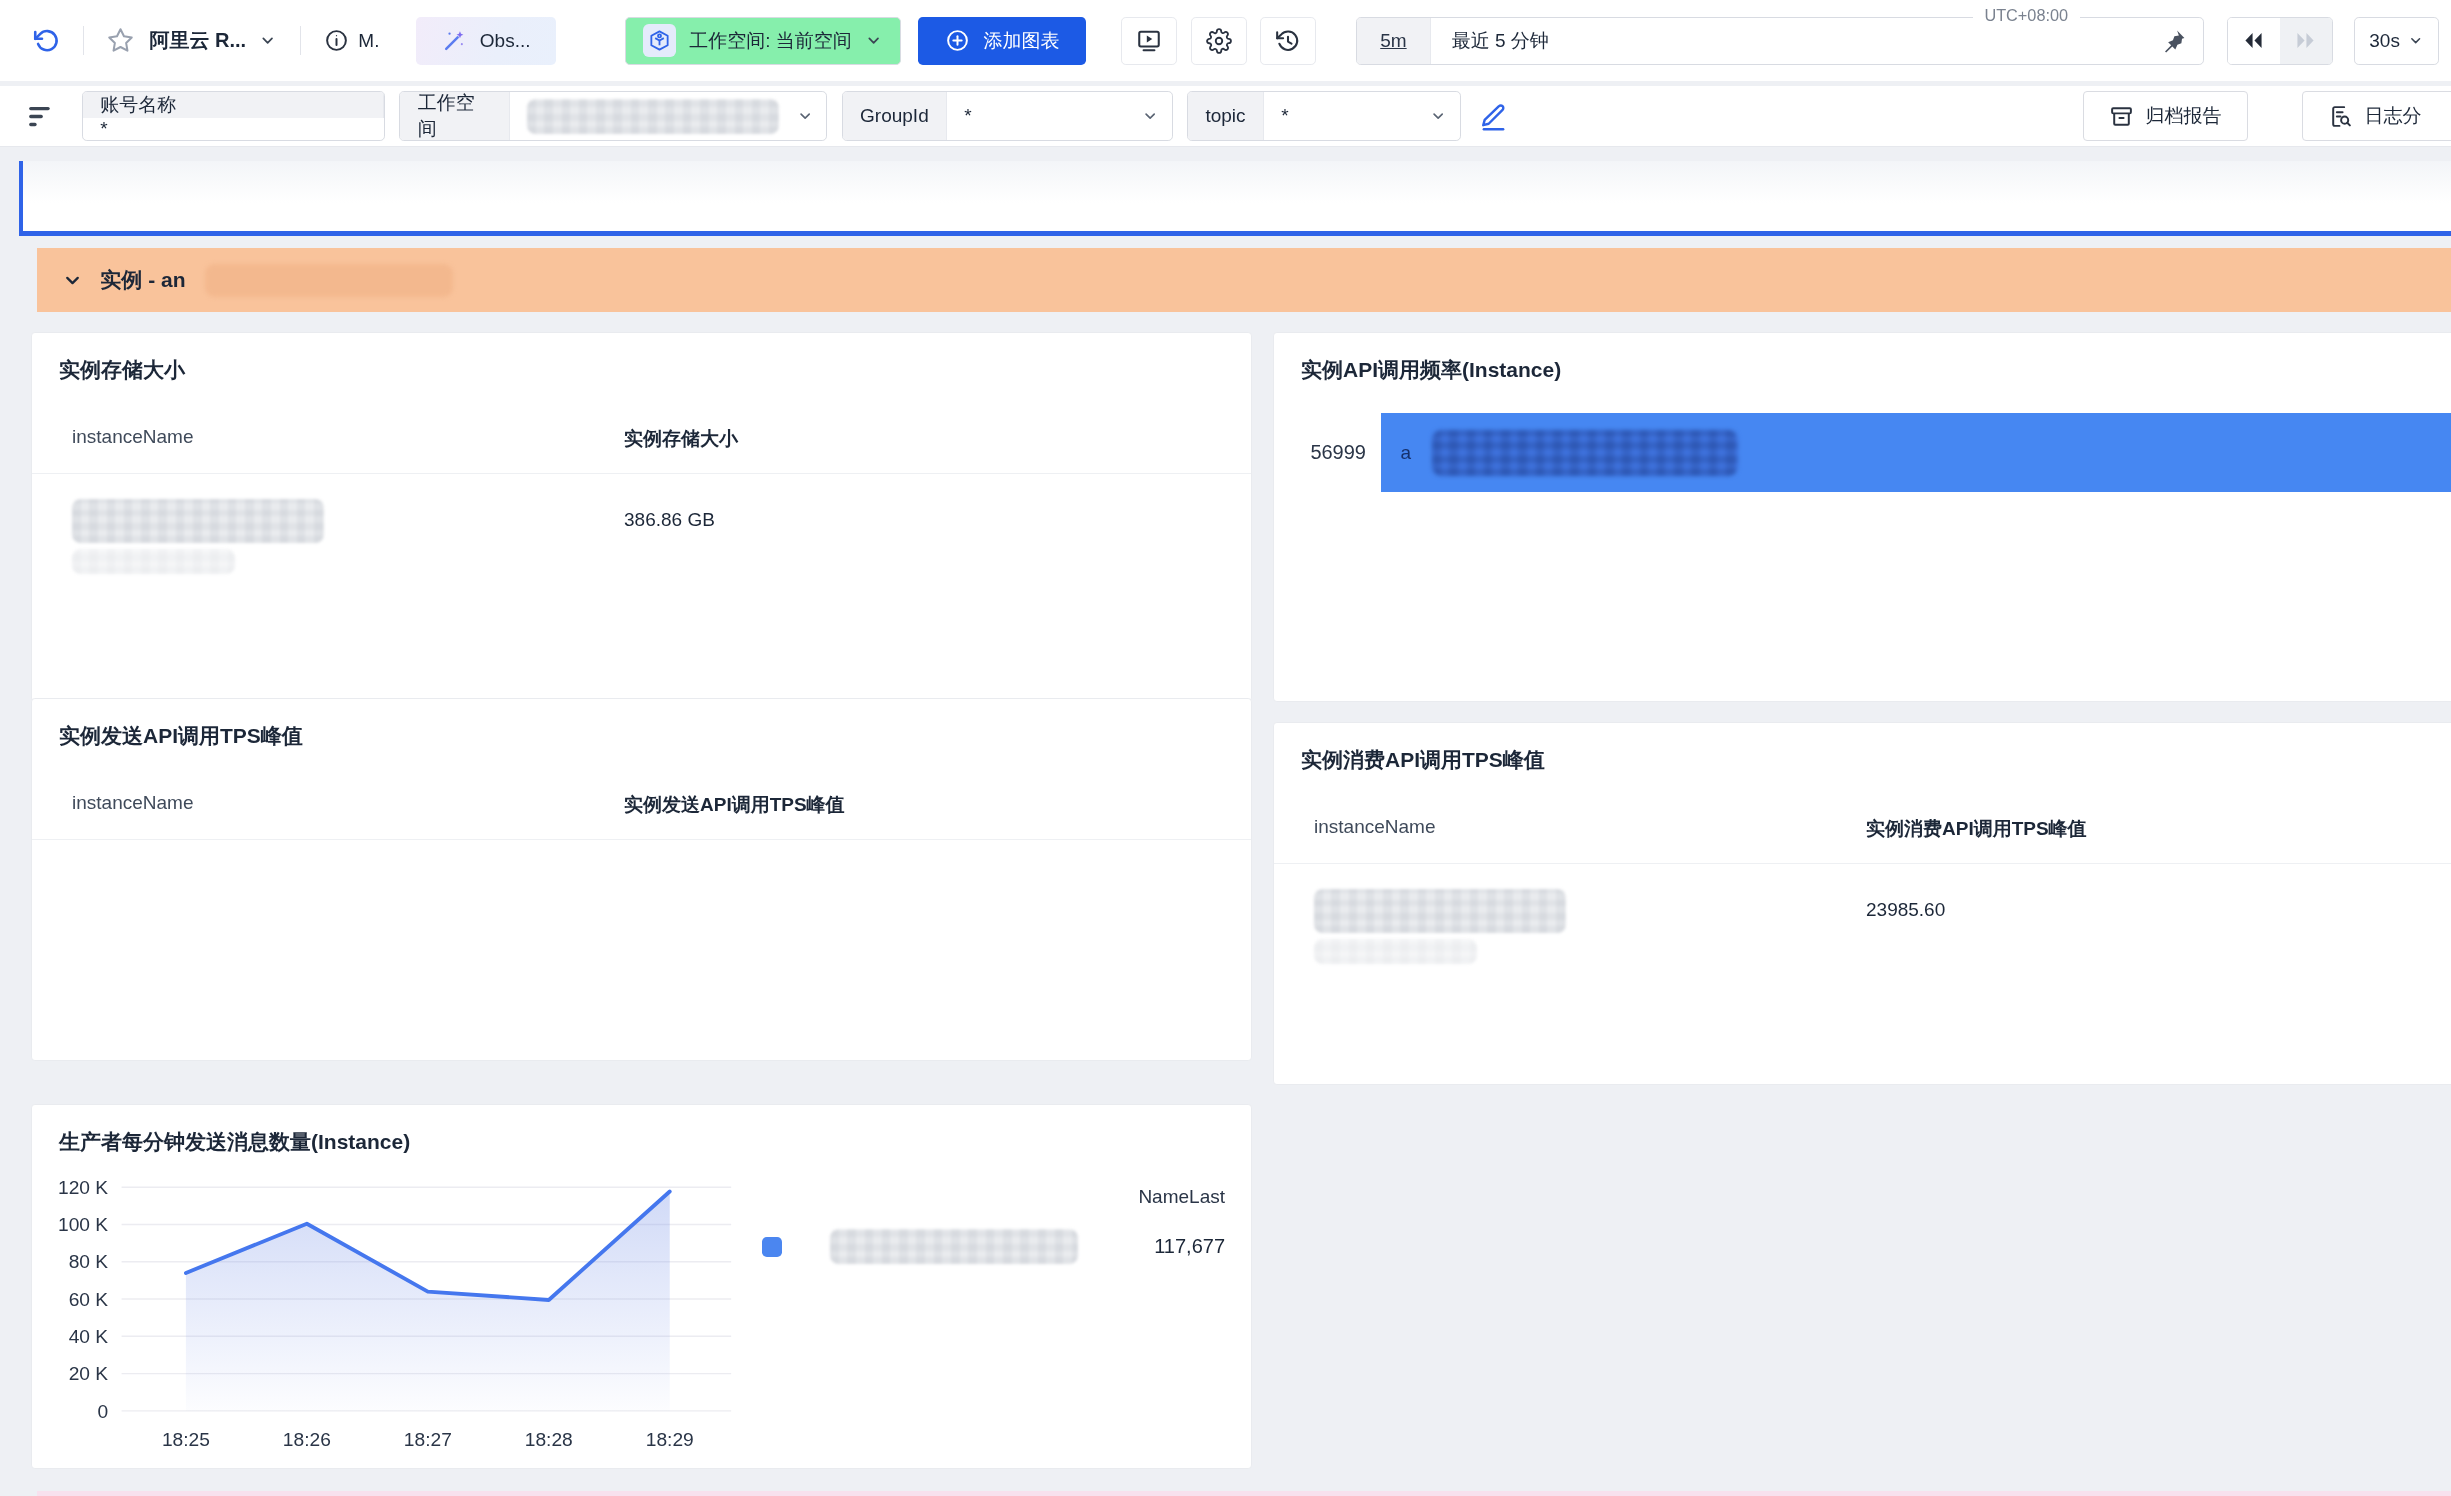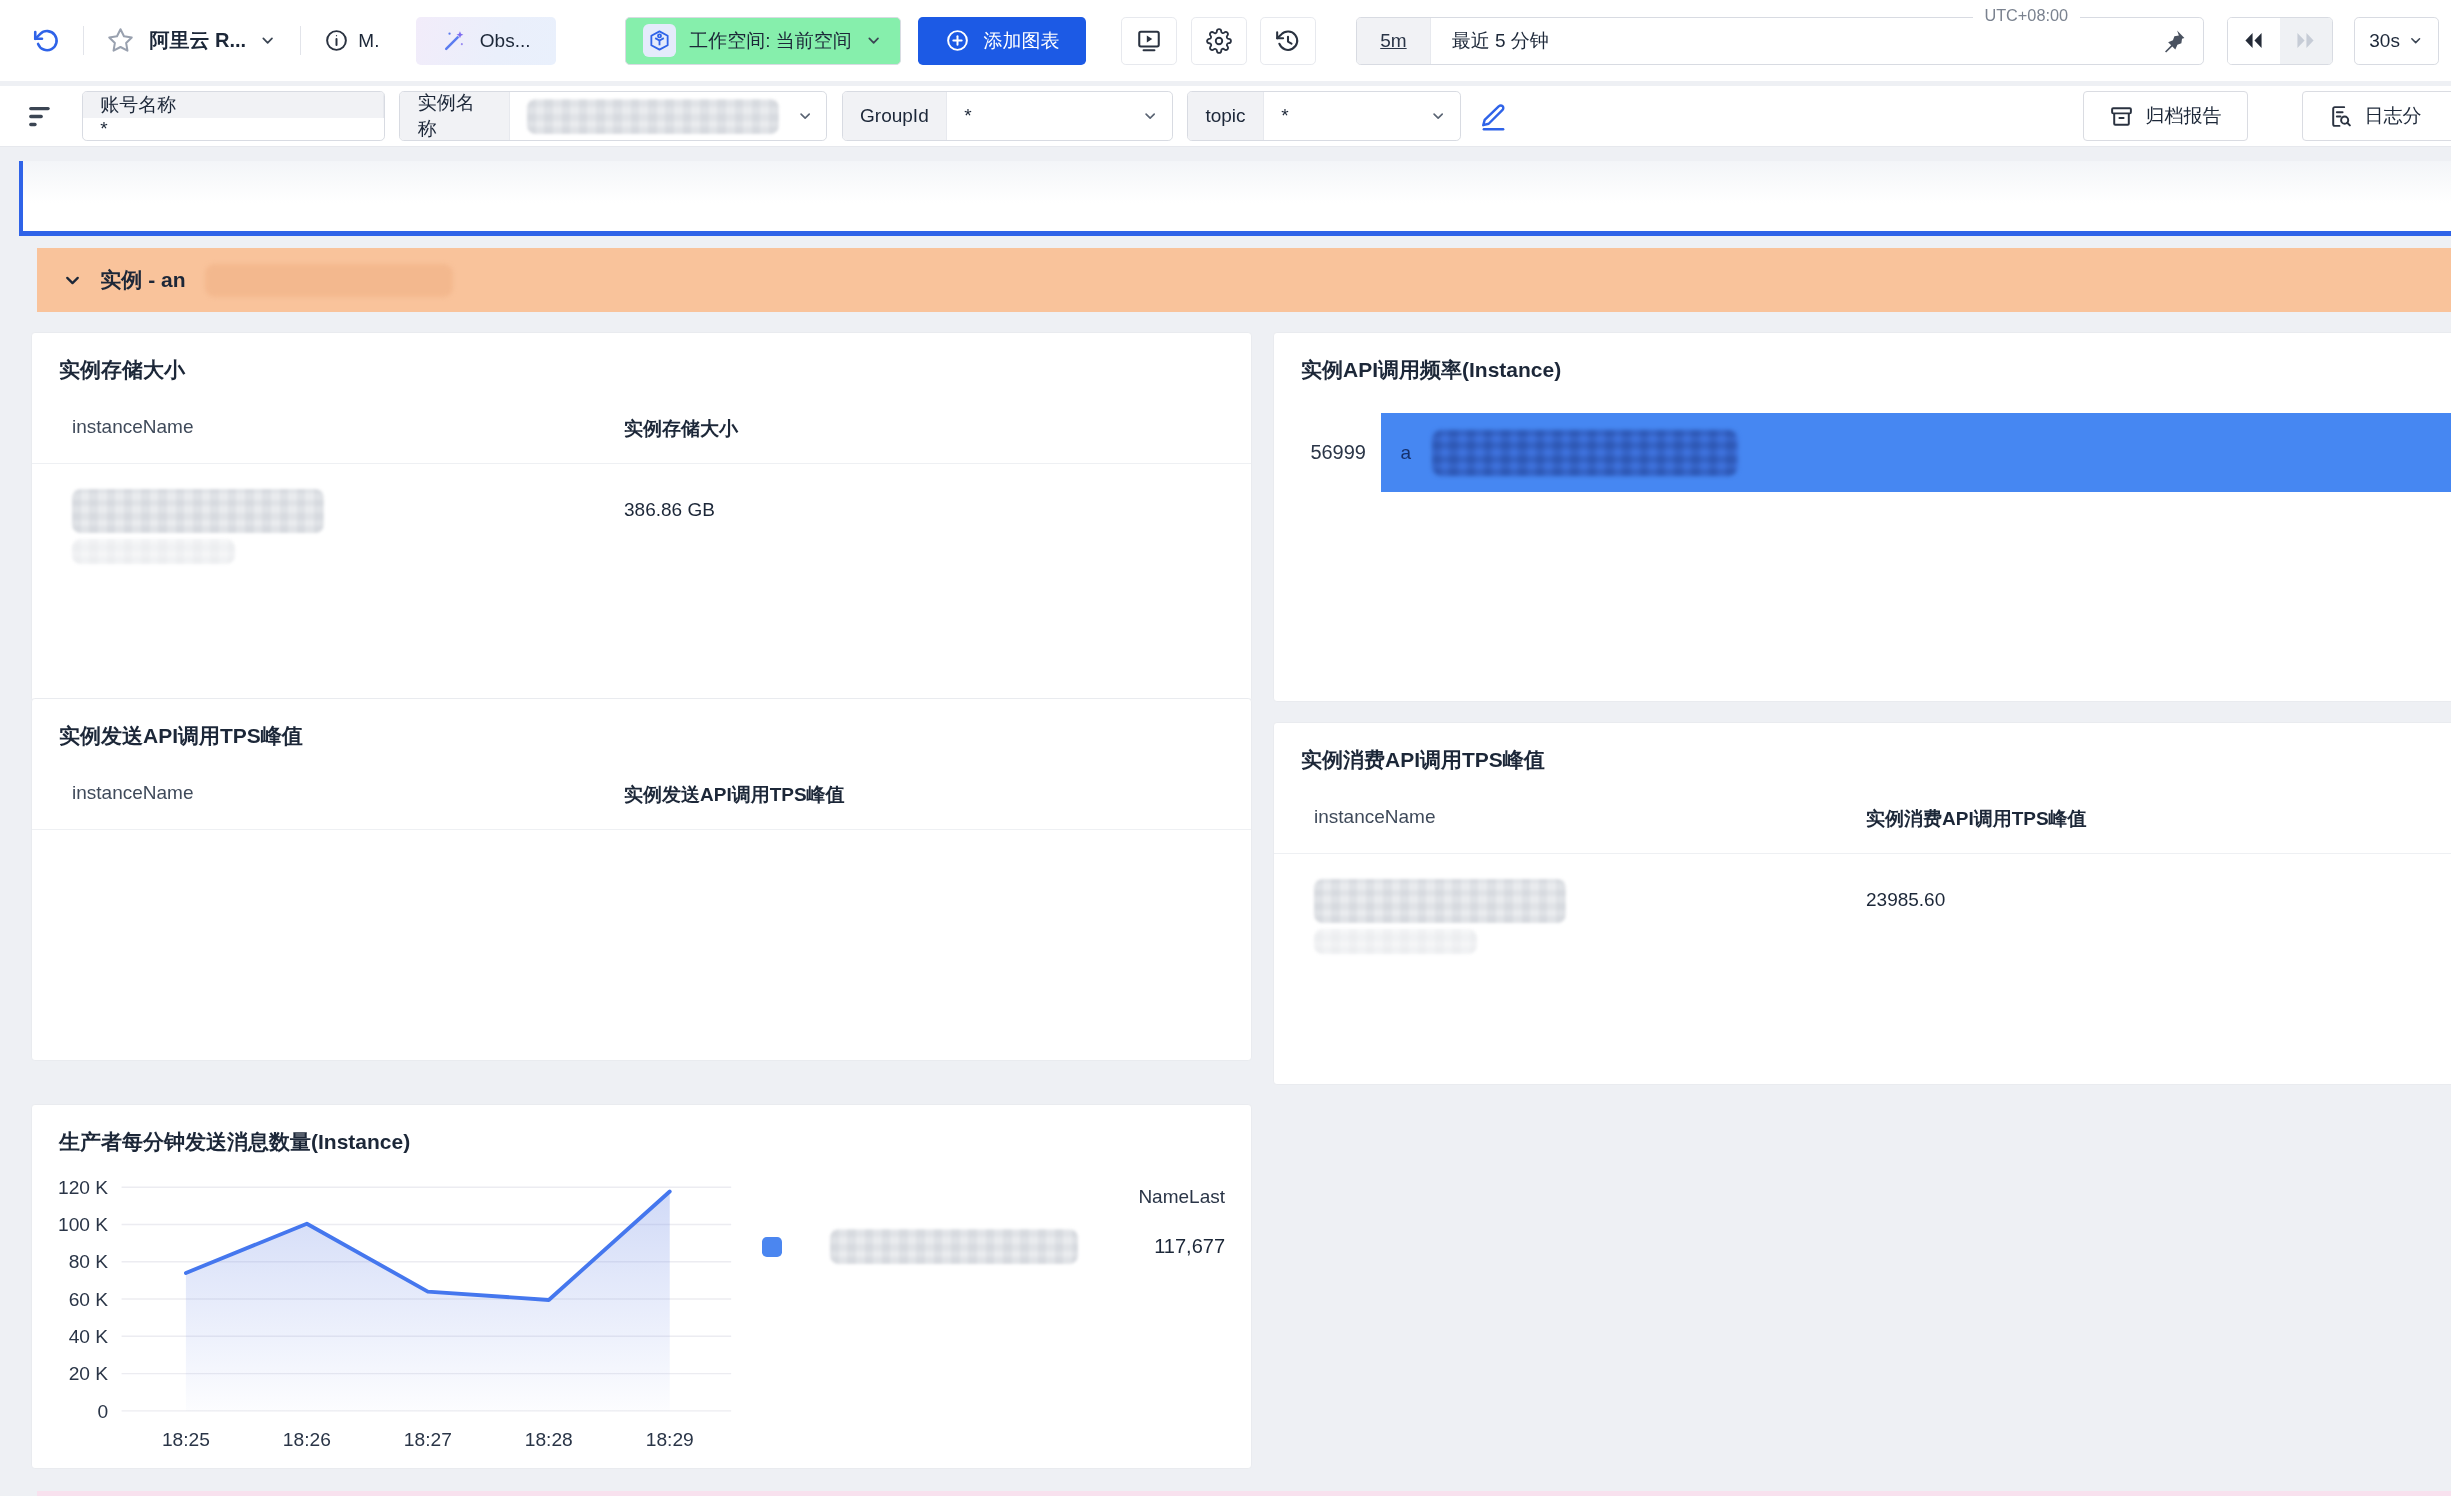--- a/index.html
+++ b/index.html
@@ -101,21 +101,21 @@
   .section-banner .sb-title { font-size:21px; font-weight:bold; color:#1c2738; }
   .sb-blur { width:248px; height:33px; border-radius:9.6px; margin-left:1.9px;
     background:
       repeating-linear-gradient(0deg, rgba(120,70,30,0.08) 0 6.7px, rgba(0,0,0,0) 6.7px 13.4px),
       repeating-linear-gradient(90deg, rgba(120,70,30,0.09) 0 8.6px, rgba(0,0,0,0) 8.6px 17.3px),
       #f4b astyle;
     background-color:#f3b88e; filter:blur(1.9px);
   }
   .card { position:absolute; background:#fff; border:1px solid #e9ebef; border-radius:3.8px; overflow:hidden; }
   .card h3 { padding:23px 27px 0 27px; font-size:21px; font-weight:bold; color:#1c2738; }
-  .tbl-head { display:flex; margin-top:32px; padding-bottom:21px; border-bottom:1px solid #eef0f3; }
+  .tbl-head { display:flex; margin-top:42px; padding-bottom:21px; border-bottom:1px solid #eef0f3; }
   .tbl-row  { display:flex; margin-top:25px; align-items:flex-start; }
   .col1 { width:592px; padding-left:40px; flex:none; }
   .col2 { flex:1; }
   .tbl-head .col1 { font-size:19px; color:#3f4a5a; }
   .tbl-head .col2 { font-size:19px; font-weight:bold; color:#1c2738; }
   .tbl-row .col2 { font-size:19px; color:#1c2738; padding-top:9.6px; }
   .name-blur { width:252px; height:44px; }
   .name-blur2 { width:163px; height:25px; margin-top:5.8px; opacity:.45; }
 
   
@@ -273,21 +273,21 @@
       <span class="combo-label">账号名称</span>
       <span class="combo-value">*</span>
       <span class="combo-caret">
           <svg class="icon" width="16.3" height="16.3" viewBox="0 0 24 24" fill="none" stroke="#5a6473" stroke-width="2.4" stroke-linecap="round" stroke-linejoin="round">
             <polyline points="6 9 12 15 18 9"></polyline>
           </svg>
         </span>
     </div>
 
     <div class="combo" style="width:428px;">
-      <span class="combo-label">实例名称</span>
+      <span class="combo-label">工作空间</span>
       <span class="combo-value">
           <span class="blur-pill" style="width:252px;height:35px;"></span>
         </span>
       <span class="combo-caret">
           <svg class="icon" width="16.3" height="16.3" viewBox="0 0 24 24" fill="none" stroke="#5a6473" stroke-width="2.4" stroke-linecap="round" stroke-linejoin="round">
             <polyline points="6 9 12 15 18 9"></polyline>
           </svg>
         </span>
     </div>
 

